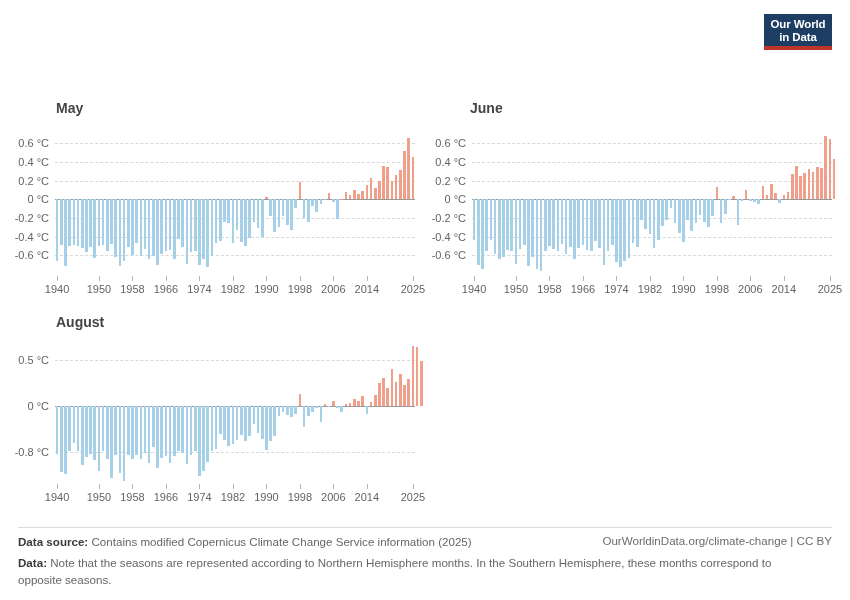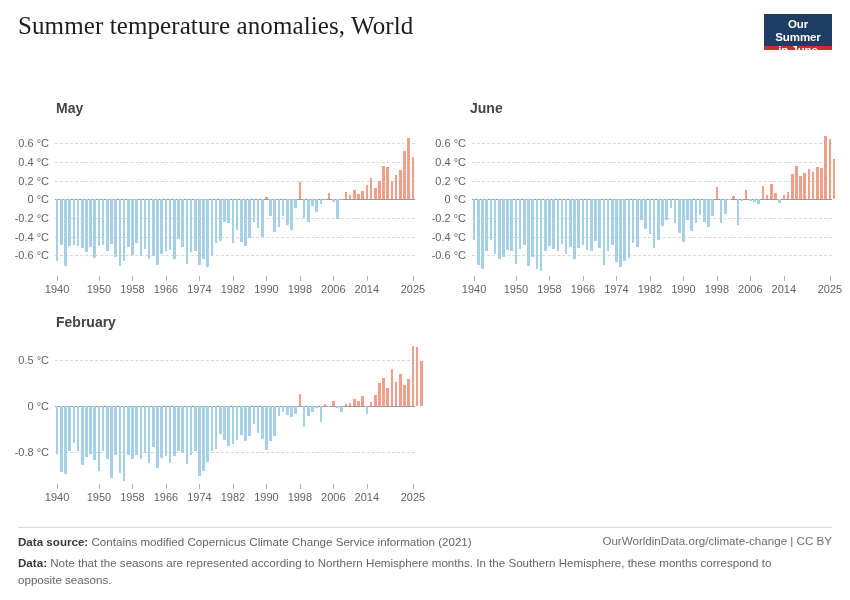--- a/index.html
+++ b/index.html
@@ -124,26 +124,25 @@
     text-align: right;
     white-space: nowrap;
   }
 </style>
 </head>
 <body>
 
 <div id="page">
 
   <div class="header">
-    <h1 class="title">Summer temperature anomalies, World</h1>
   </div>
 
   <div class="logo">
-    <div>Our Summer</div>
-    <div>in June</div>
+    <div>Our World</div>
+    <div>in Data</div>
   </div>
 
   <div id="panels">
       <div class="panel" style="left: 18px; top: 100px; width: 411px; height: 212px;">
         <div class="panel-title" style="left: 38px; top: 0px;">May</div>
         <div class="plot" style="left: 37px; top: 32px; width: 360px; height: 140px;">
           <div class="gridline" style="left: 0px; top: 11.2px; width: 360px;"></div>
           <div class="ylabel" style="left: -50px; top: 11.2px; width: 44px;">0.6 °C</div>
           <div class="gridline" style="left: 0px; top: 29.8667px; width: 360px;"></div>
           <div class="ylabel" style="left: -50px; top: 29.8667px; width: 44px;">0.4 °C</div>
@@ -389,21 +388,21 @@
           <div class="xlabel" style="left: 244.884px; top: 151px;">1998</div>
           <div class="xtick" style="left: 278.372px; top: 144px; height: 5px;"></div>
           <div class="xlabel" style="left: 278.372px; top: 151px;">2006</div>
           <div class="xtick" style="left: 311.86px; top: 144px; height: 5px;"></div>
           <div class="xlabel" style="left: 311.86px; top: 151px;">2014</div>
           <div class="xtick" style="left: 357.907px; top: 144px; height: 5px;"></div>
           <div class="xlabel" style="left: 357.907px; top: 151px;">2025</div>
         </div>
       </div>
       <div class="panel" style="left: 18px; top: 314px; width: 411px; height: 206px;">
-        <div class="panel-title" style="left: 38px; top: 0px;">February</div>
+        <div class="panel-title" style="left: 38px; top: 0px;">August</div>
         <div class="plot" style="left: 37px; top: 26px; width: 360px; height: 140px;">
           <div class="gridline" style="left: 0px; top: 20.2632px; width: 360px;"></div>
           <div class="ylabel" style="left: -50px; top: 20.2632px; width: 44px;">0.5 °C</div>
           <div class="ylabel" style="left: -50px; top: 66.3158px; width: 44px;">0 °C</div>
           <div class="gridline" style="left: 0px; top: 112.368px; width: 360px;"></div>
           <div class="ylabel" style="left: -50px; top: 112.368px; width: 44px;">-0.8 °C</div>
           <div class="zeroline" style="left: 0px; top: 66.3158px; width: 360px; border-top-color: rgb(154, 154, 154);"></div>
           <div class="bar neg" title="1940: -0.52 °C" style="left: 0.795349px; width: 2.59535px; top: 66.3158px; height: 47.8947px; bottom: auto; background: rgb(165, 208, 232);"></div>
           <div class="bar neg" title="1941: -0.71 °C" style="left: 4.9814px; width: 2.59535px; top: 66.3158px; height: 65.3947px; bottom: auto; background: rgb(165, 208, 232);"></div>
           <div class="bar neg" title="1942: -0.74 °C" style="left: 9.16744px; width: 2.59535px; top: 66.3158px; height: 68.1579px; bottom: auto; background: rgb(165, 208, 232);"></div>
@@ -514,21 +513,21 @@
           <div class="xlabel" style="left: 311.86px; top: 151px;">2014</div>
           <div class="xtick" style="left: 357.907px; top: 144px; height: 5px;"></div>
           <div class="xlabel" style="left: 357.907px; top: 151px;">2025</div>
         </div>
       </div>
     </div>
 
   <div class="footer-rule" style="top:527px"></div>
 
   <div class="footer-text" style="left:18px; top:534px; width:560px">
-    <b>Data source:</b><span> Contains modified Copernicus Climate Change Service information (2021)</span>
+    <b>Data source:</b><span> Contains modified Copernicus Climate Change Service information (2025)</span>
   </div>
 
   <div class="footer-right" style="top:534px">OurWorldinData.org/climate-change | CC BY</div>
 
   <div class="footer-text" style="left:18px; top:555px; width:760px">
     <b>Data:</b><span> Note that the seasons are represented according to Northern Hemisphere months. In the Southern Hemisphere, these months correspond to opposite seasons.</span>
   </div>
 
 </div>
 

